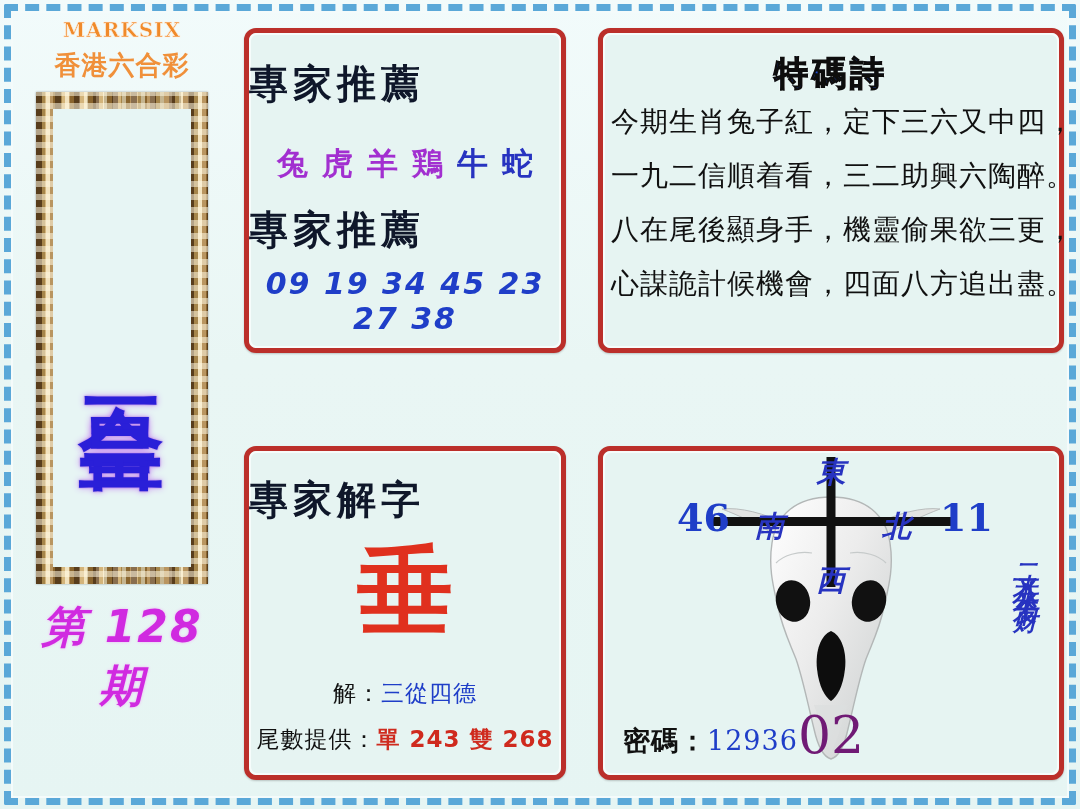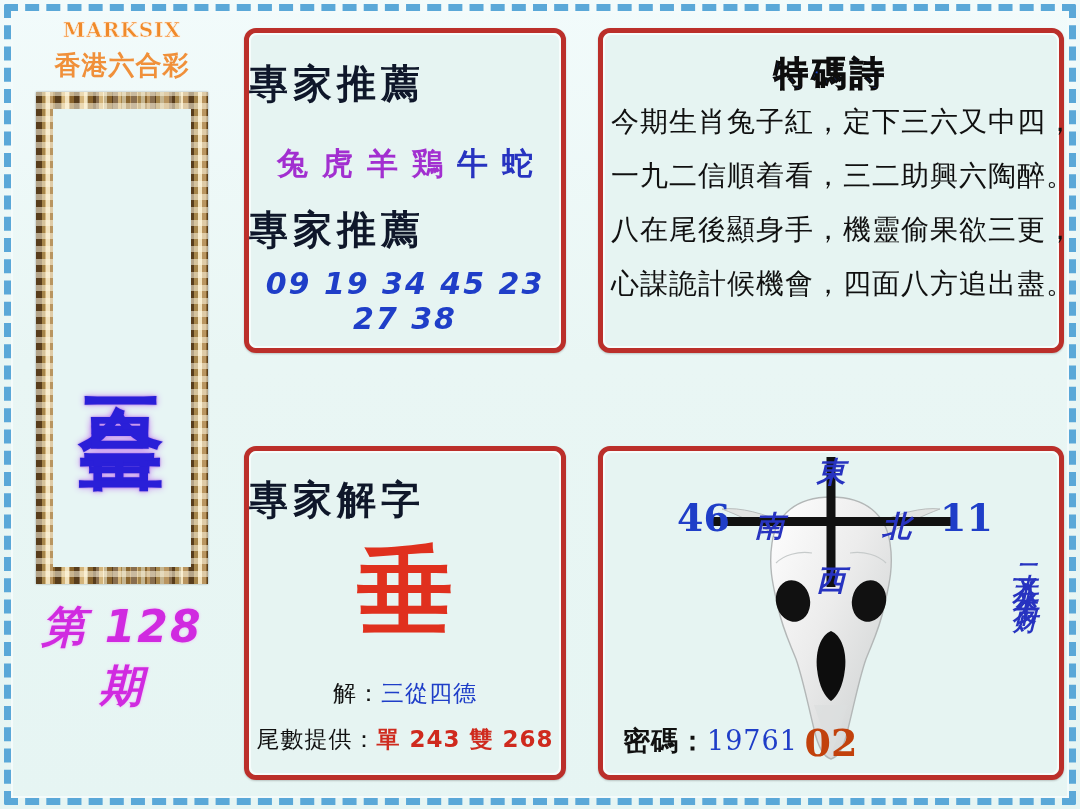--- a/index.html
+++ b/index.html
@@ -170,21 +170,21 @@
   }
   .code-line{
     position:absolute;left:20px;bottom:16px;
     font-size:27px;font-weight:bold;color:#111;letter-spacing:1px;
   }
   .code-line .code-val{
     color:#1f3ec8;font-family:"DejaVu Serif","Liberation Serif",serif;font-weight:normal;
   }
   .bottom-num{
     position:absolute;left:50%;bottom:10px;transform:translateX(-50%);
-    font-size:38px;font-weight:bold;color:#c2410c;
+    font-size:52px;font-weight:normal;color:#701a75;
     font-family:"DejaVu Serif","Liberation Serif",serif;
   }
 </style>
 </head>
 <body>
 
 <div id="poster">
 
   <div class="outer-frame"></div>
   <div class="outer-frame2"></div>
@@ -299,20 +299,20 @@
       <span class="cmp" style="left:50%;transform:translateX(-50%);top:110px;">西</span>
       <span class="cmp" style="left:152px;top:56px;">南</span>
       <span class="cmp" style="right:148px;top:56px;">北</span>
 
       <span class="side-num" style="left:74px;top:44px;">46</span>
       <span class="side-num" style="right:66px;top:44px;">11</span>
 
       <div class="vert-lucky">二来八来牛发财</div>
 
       <div class="code-line">
-        <span>密碼：</span><span class="code-val">19761</span>
+        <span>密碼：</span><span class="code-val">12936</span>
       </div>
 
       <div class="bottom-num">02</div>
     </div>
   </div>
 
 </div>
 
 </body></html>

